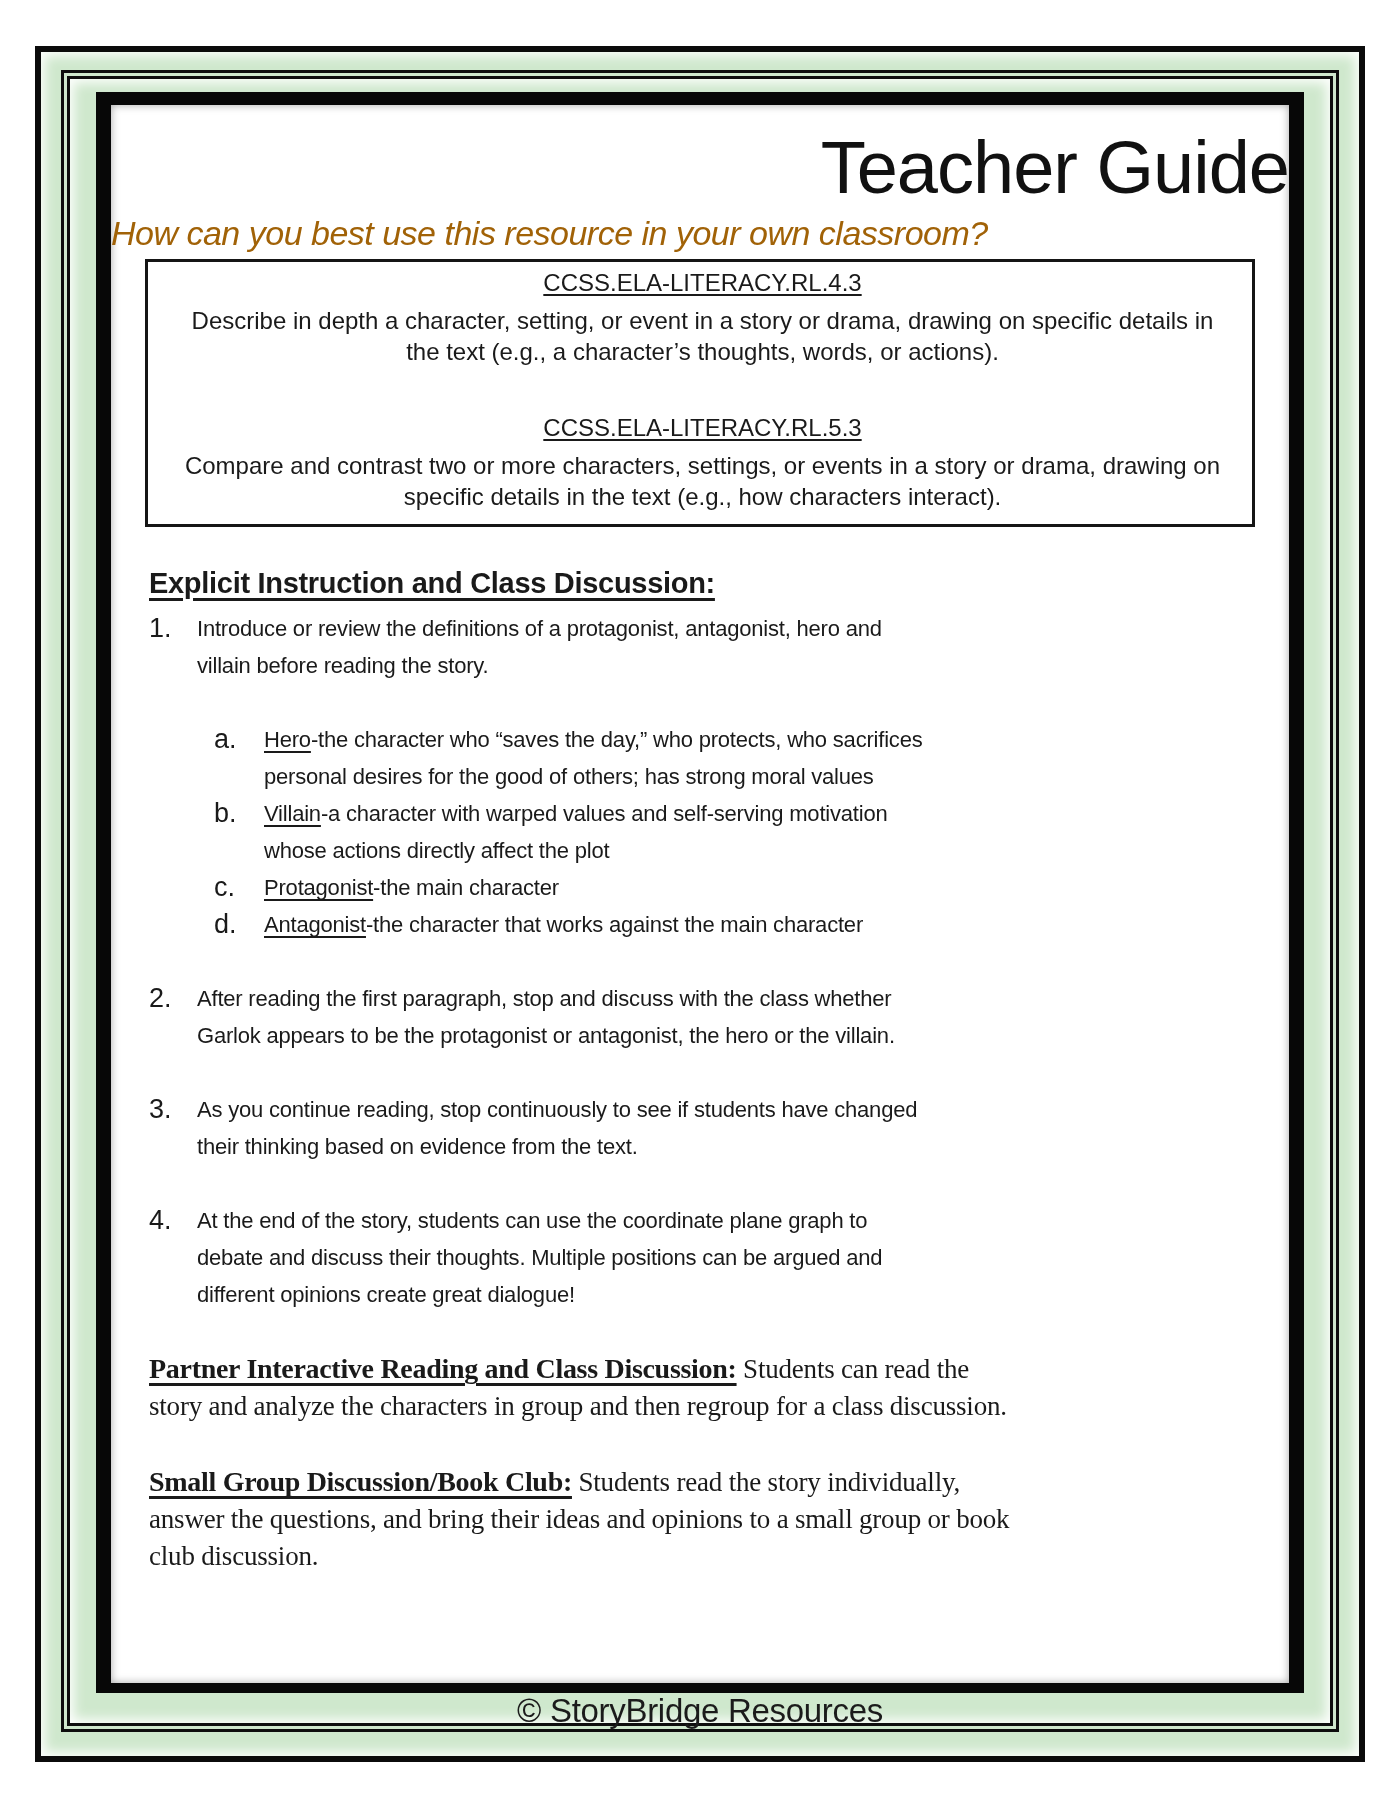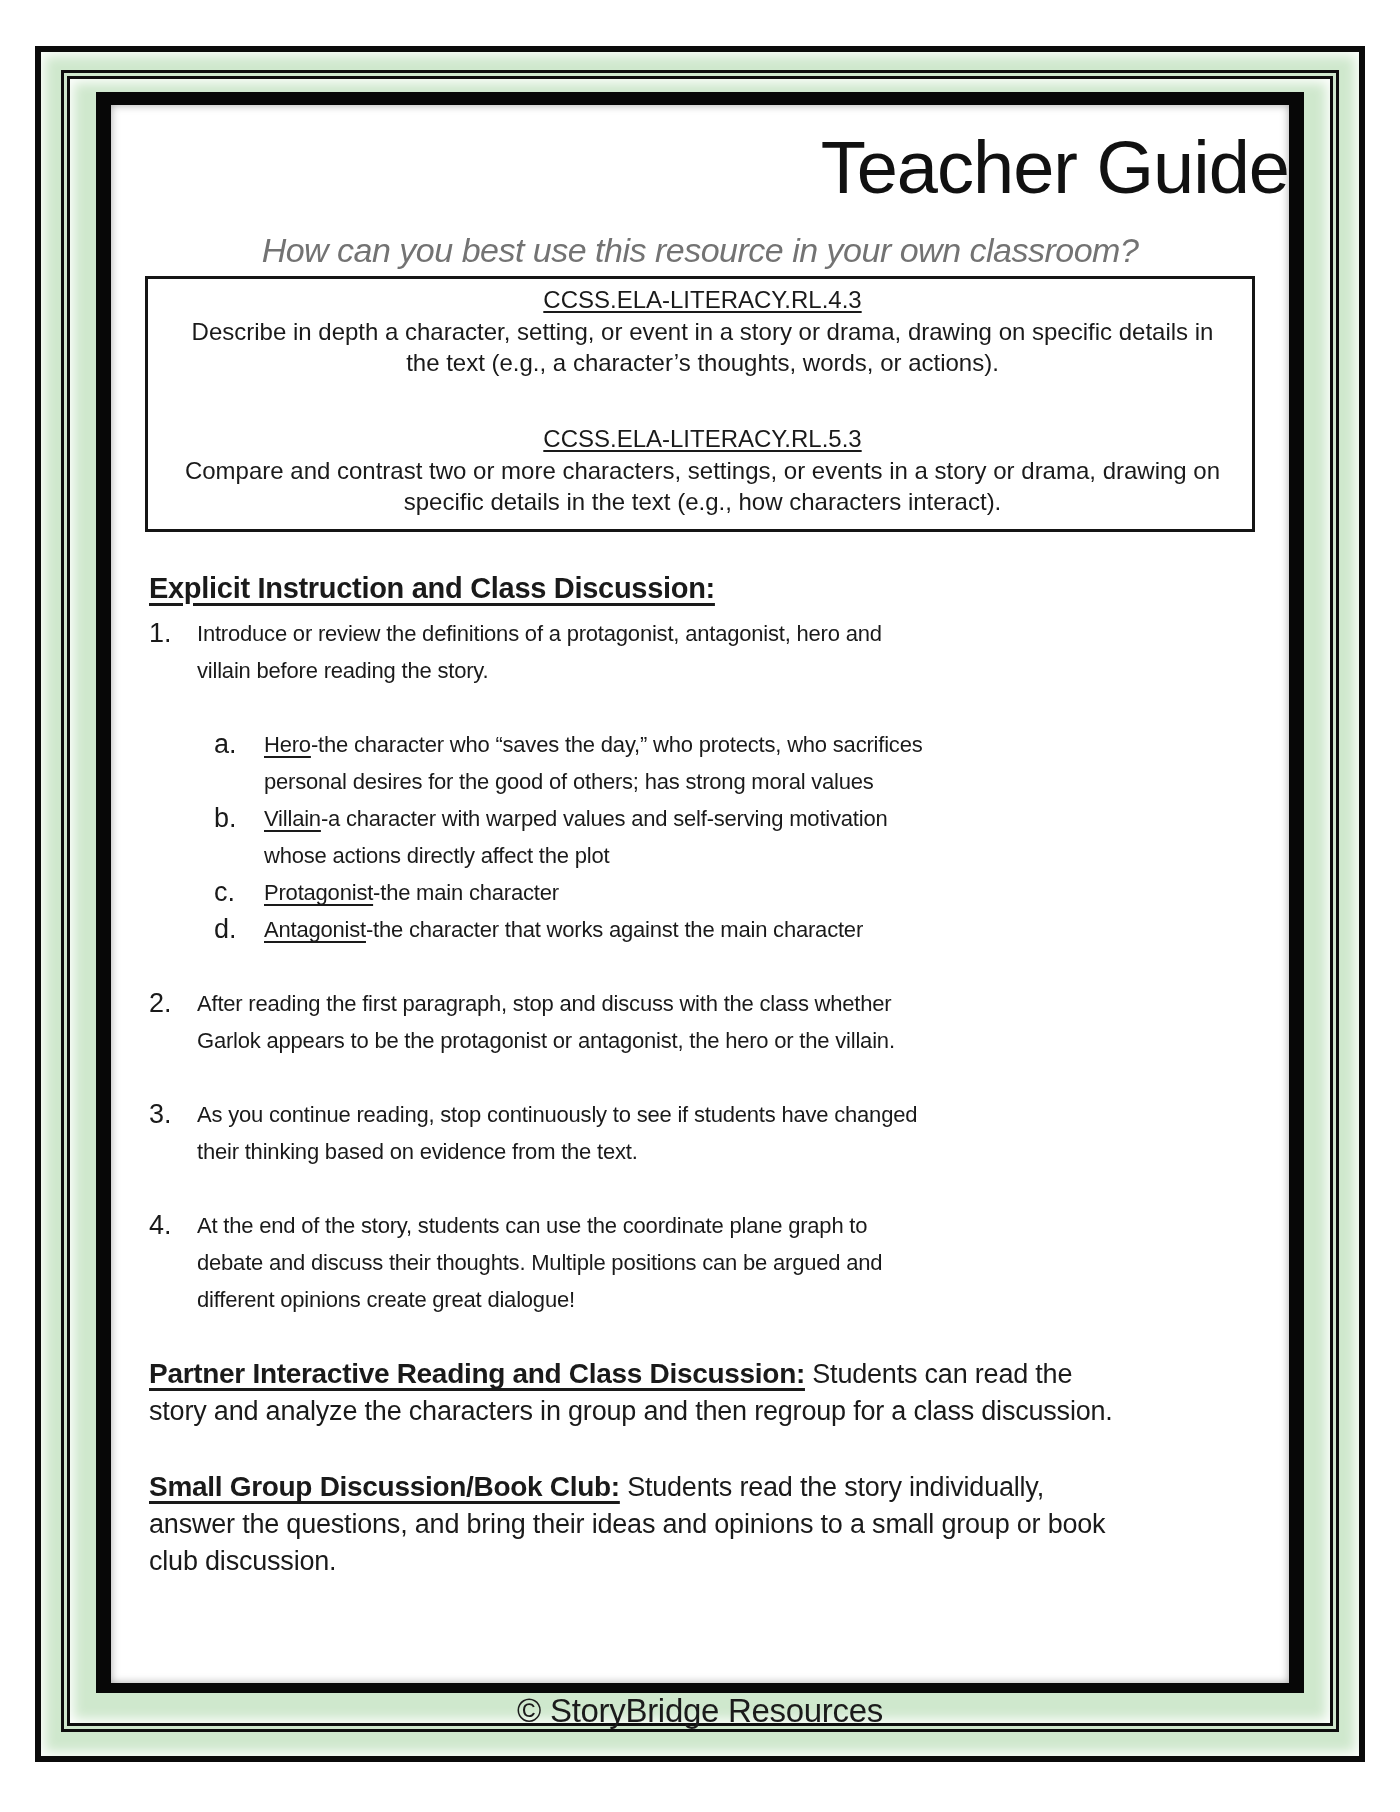--- a/index.html
+++ b/index.html
@@ -43,34 +43,34 @@
   .page-inner{
     position:relative;width:100%;height:100%;box-sizing:border-box;
     overflow:hidden;padding-top:24px;
   }
   
   .doc-title{
     text-align:right;font-size:74px;line-height:1.05;font-weight:400;
     letter-spacing:-1px;color:#111;margin:0;
   }
   .doc-subtitle{
-    text-align:center;font-style:italic;font-size:34px;line-height:1.2;
-    color:#737373;margin:23px 0 6px 0;font-weight:500;letter-spacing:-0.5px;
+    text-align:left;font-style:italic;font-size:34px;line-height:1.2;
+    color:#a16207;margin:6px 0 6px 0;font-weight:500;letter-spacing:-0.5px;
   }
   .standards-box{
     margin:0 34px;border:3px solid #151515;box-sizing:border-box;
     text-align:center;padding:6px 5px 12px 10px;
   }
   .std-code{
     font-size:24px;line-height:30px;text-decoration:underline;
     text-underline-offset:3px;text-decoration-thickness:2px;
     white-space:pre-wrap;font-weight:500;
   }
   .std-desc{
-    font-size:24px;line-height:31px;white-space:pre-wrap;margin-top:1px;
+    font-size:24px;line-height:31px;white-space:pre-wrap;margin-top:7px;
   }
   .standard + .standard{margin-top:46px;}
   .body-col{
     padding:38px 140px 0 38px;
   }
   .sec-heading{
     font-size:29px;font-weight:bold;line-height:37px;
     text-decoration:underline;text-underline-offset:5px;text-decoration-thickness:2.5px;
     letter-spacing:-0.3px;margin:0 0 8px 0;
   }
@@ -79,20 +79,21 @@
   .li-text{flex:1;font-size:22px;line-height:37px;white-space:pre-wrap;letter-spacing:-0.2px;}
   .sub-list{margin:0 0 37px 65px;}
   .sub-list .li-row{margin:0;}
   .sub-list .li-num{flex:0 0 50px;}
   .u-term{
     text-decoration:underline;text-underline-offset:4px;text-decoration-thickness:2px;text-align:center;
   }
   .inline-para{
     font-size:27px;line-height:37px;white-space:pre-wrap;letter-spacing:-0.2px;
     margin:0 0 38px 0;
+    font-family:Liberation Serif, serif;
   }
   .inline-head{
     font-size:28px;font-weight:bold;
     text-decoration:underline;text-underline-offset:5px;text-decoration-thickness:2.5px;
     letter-spacing:-0.3px;
   }
   .footer-credit{
     position:absolute;left:0;right:0;bottom:80px;z-index:10;
     text-align:center;font-size:33px;line-height:42px;color:#1b1b1b;
     letter-spacing:-0.3px;

